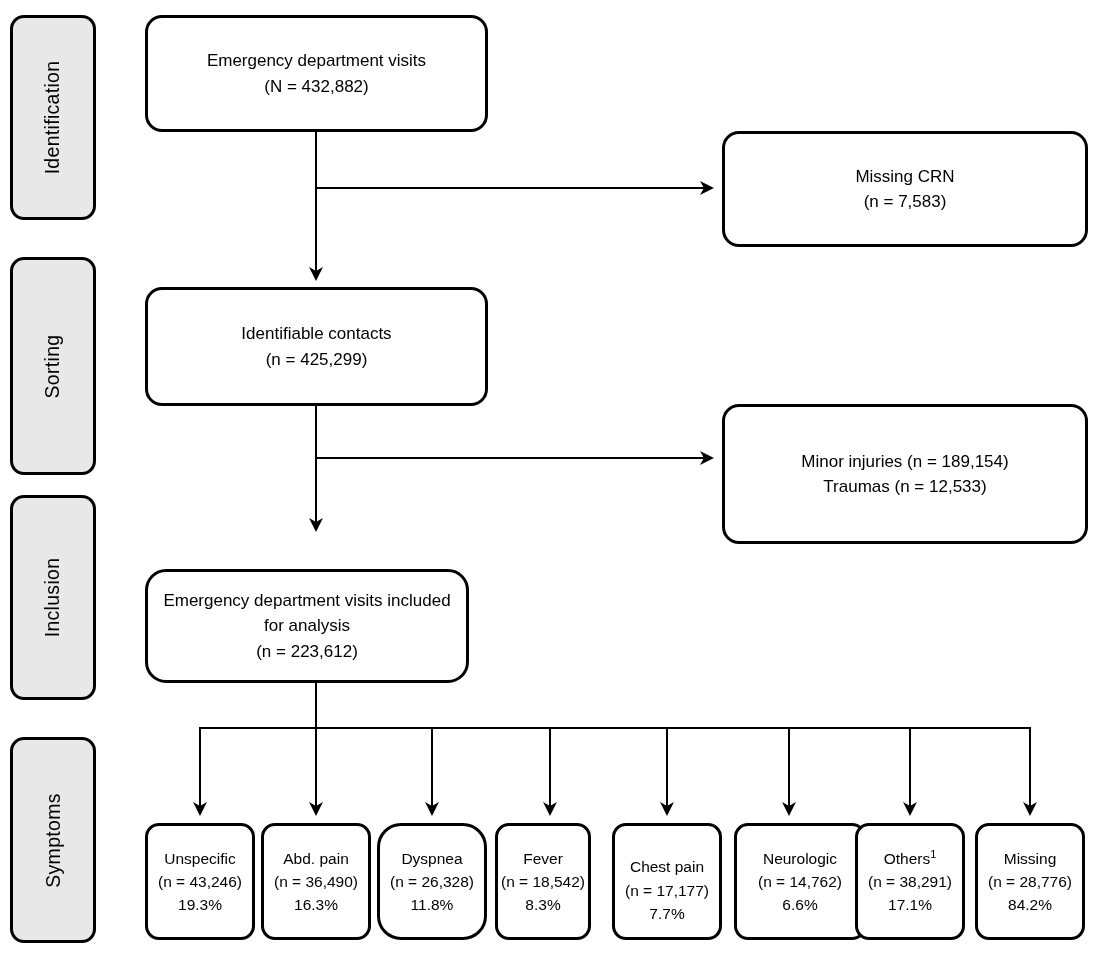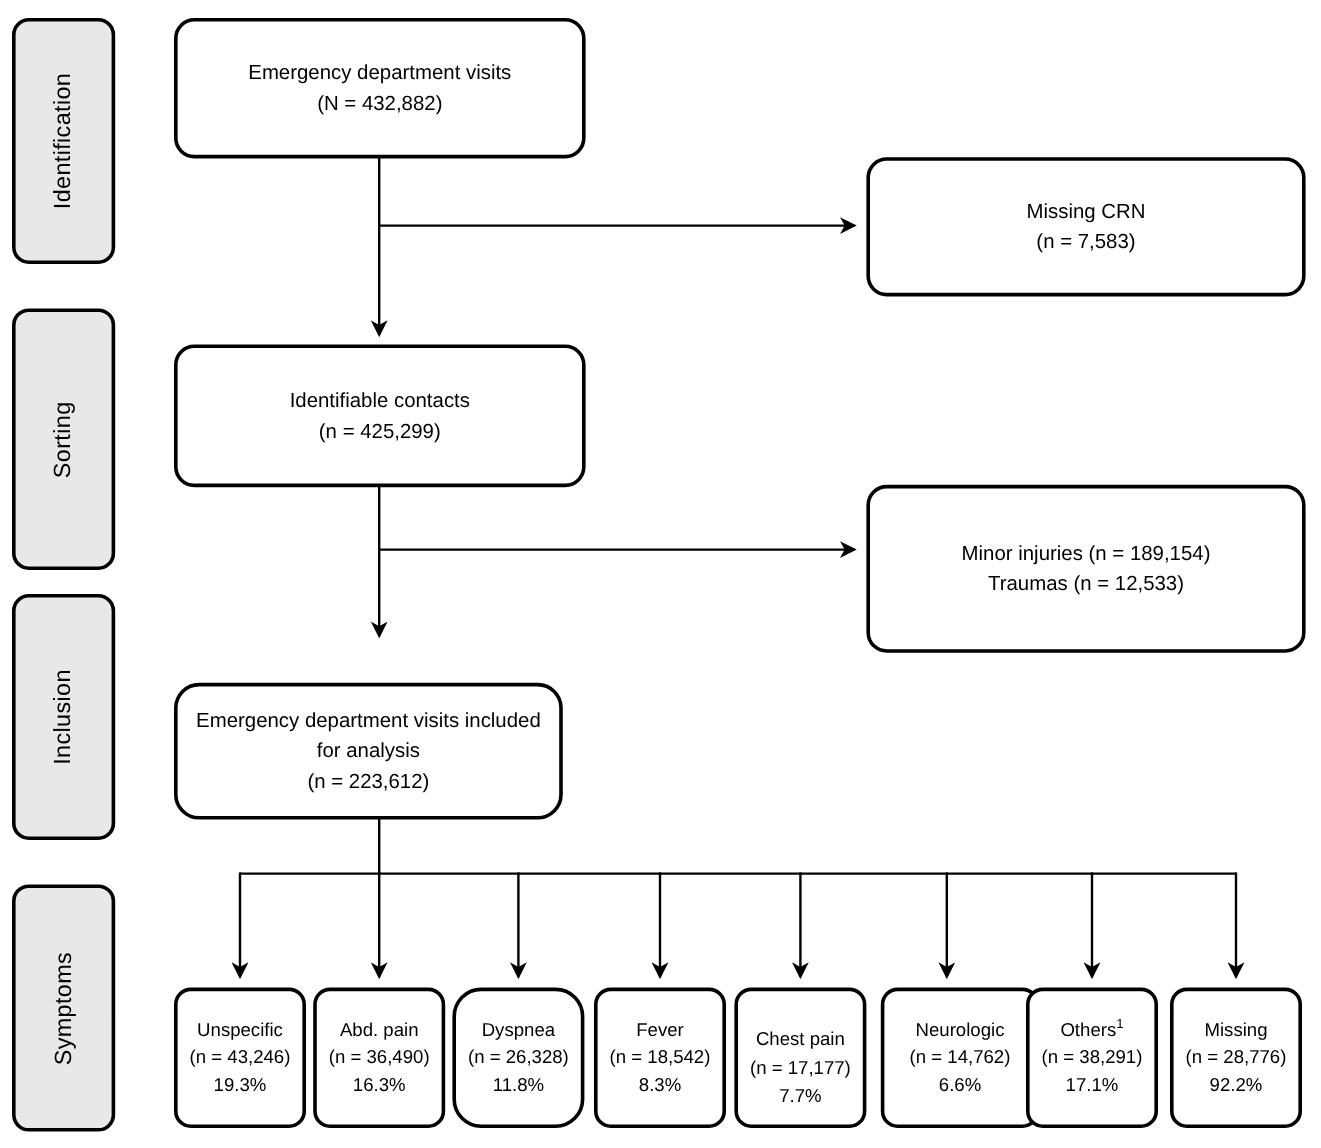--- a/index.html
+++ b/index.html
@@ -135,21 +135,21 @@
   <div class="node symptom" style="left:261px;top:823px;width:110px;height:117px;">
     <div><span>Abd. pain</span><sup></sup></div>
     <div>(n = 36,490)</div>
     <div>16.3%</div>
   </div>
   <div class="node symptom" style="left:377px;top:823px;width:110px;height:117px;border-radius:24px;">
     <div><span>Dyspnea</span><sup></sup></div>
     <div>(n = 26,328)</div>
     <div>11.8%</div>
   </div>
-  <div class="node symptom" style="left:495px;top:823px;width:110px;height:117px;">
+  <div class="node symptom" style="left:495px;top:823px;width:96px;height:117px;">
     <div><span>Fever</span><sup></sup></div>
     <div>(n = 18,542)</div>
     <div>8.3%</div>
   </div>
   <div class="node symptom" style="left:612px;top:823px;width:110px;height:117px;justify-content:flex-end;">
     <div><span>Chest pain</span><sup></sup></div>
     <div>(n = 17,177)</div>
     <div>7.7%</div>
   </div>
   <div class="node symptom" style="left:734px;top:823px;width:132px;height:117px;">
@@ -158,16 +158,16 @@
     <div>6.6%</div>
   </div>
   <div class="node symptom" style="left:855px;top:823px;width:110px;height:117px;">
     <div><span>Others</span><sup>1</sup></div>
     <div>(n = 38,291)</div>
     <div>17.1%</div>
   </div>
   <div class="node symptom" style="left:975px;top:823px;width:110px;height:117px;">
     <div><span>Missing</span><sup></sup></div>
     <div>(n = 28,776)</div>
-    <div>92.2%</div>
+    <div>84.2%</div>
   </div>
 
 </div>
 
 </body></html>

